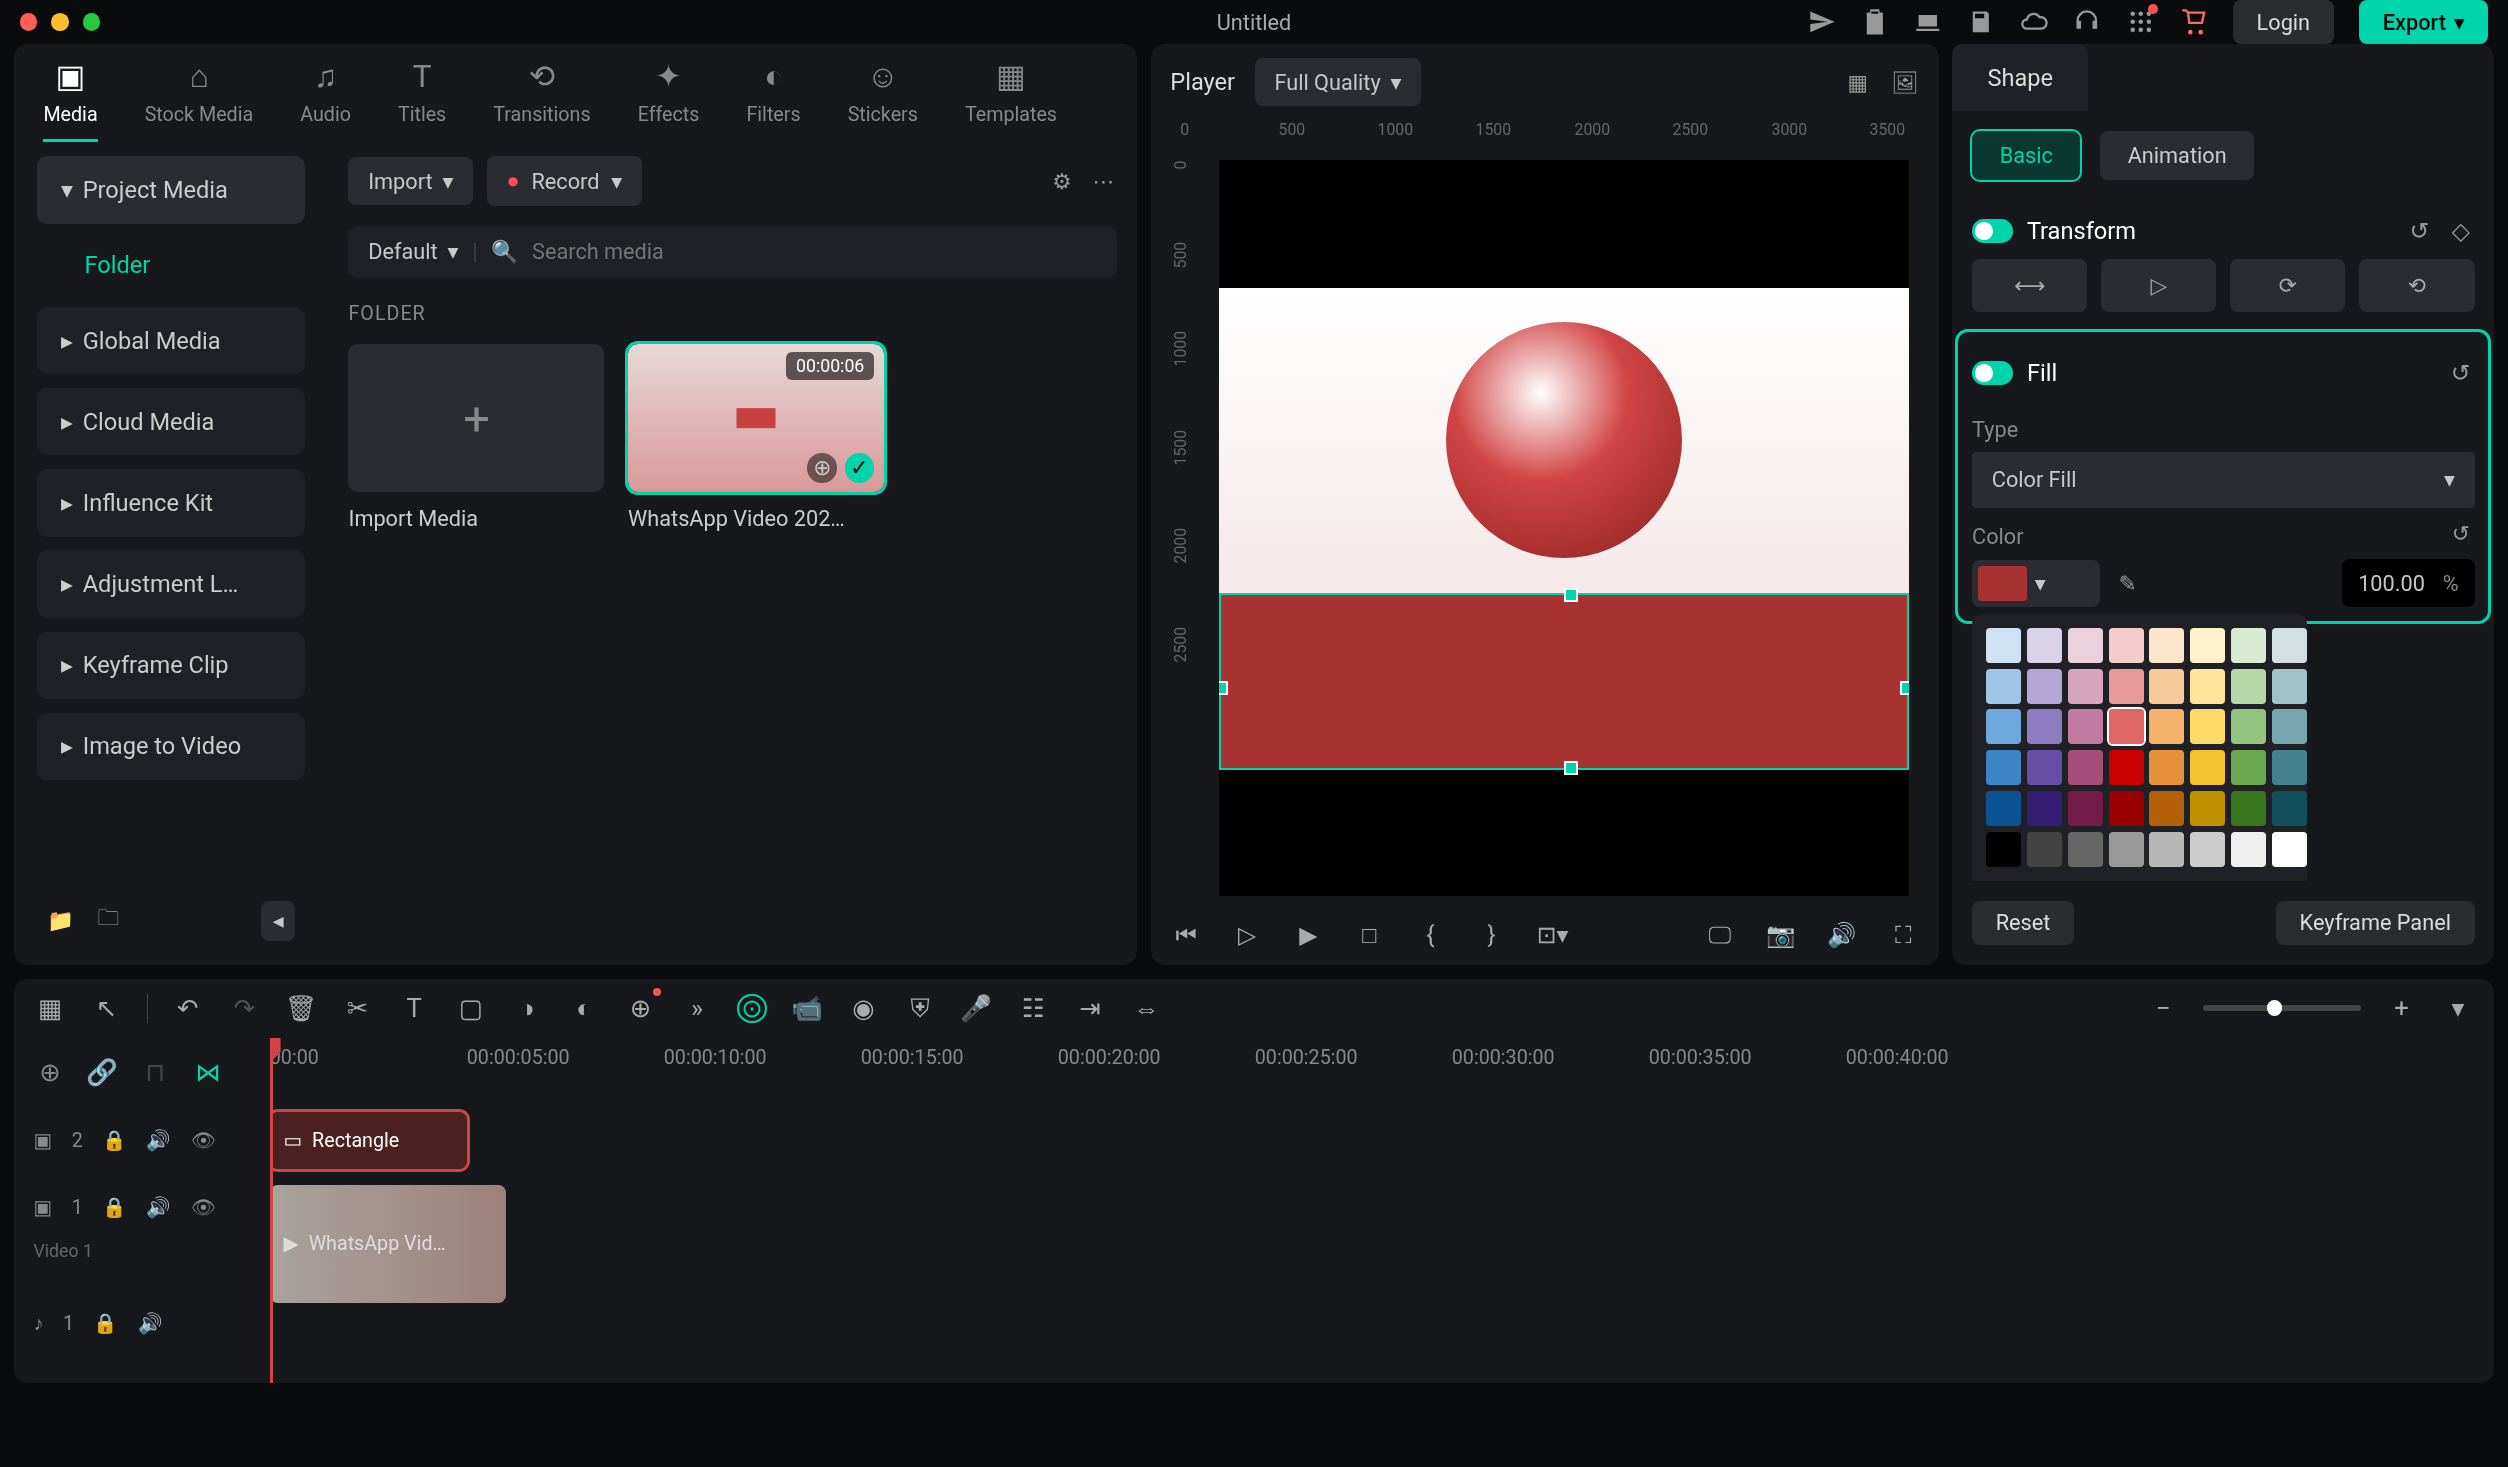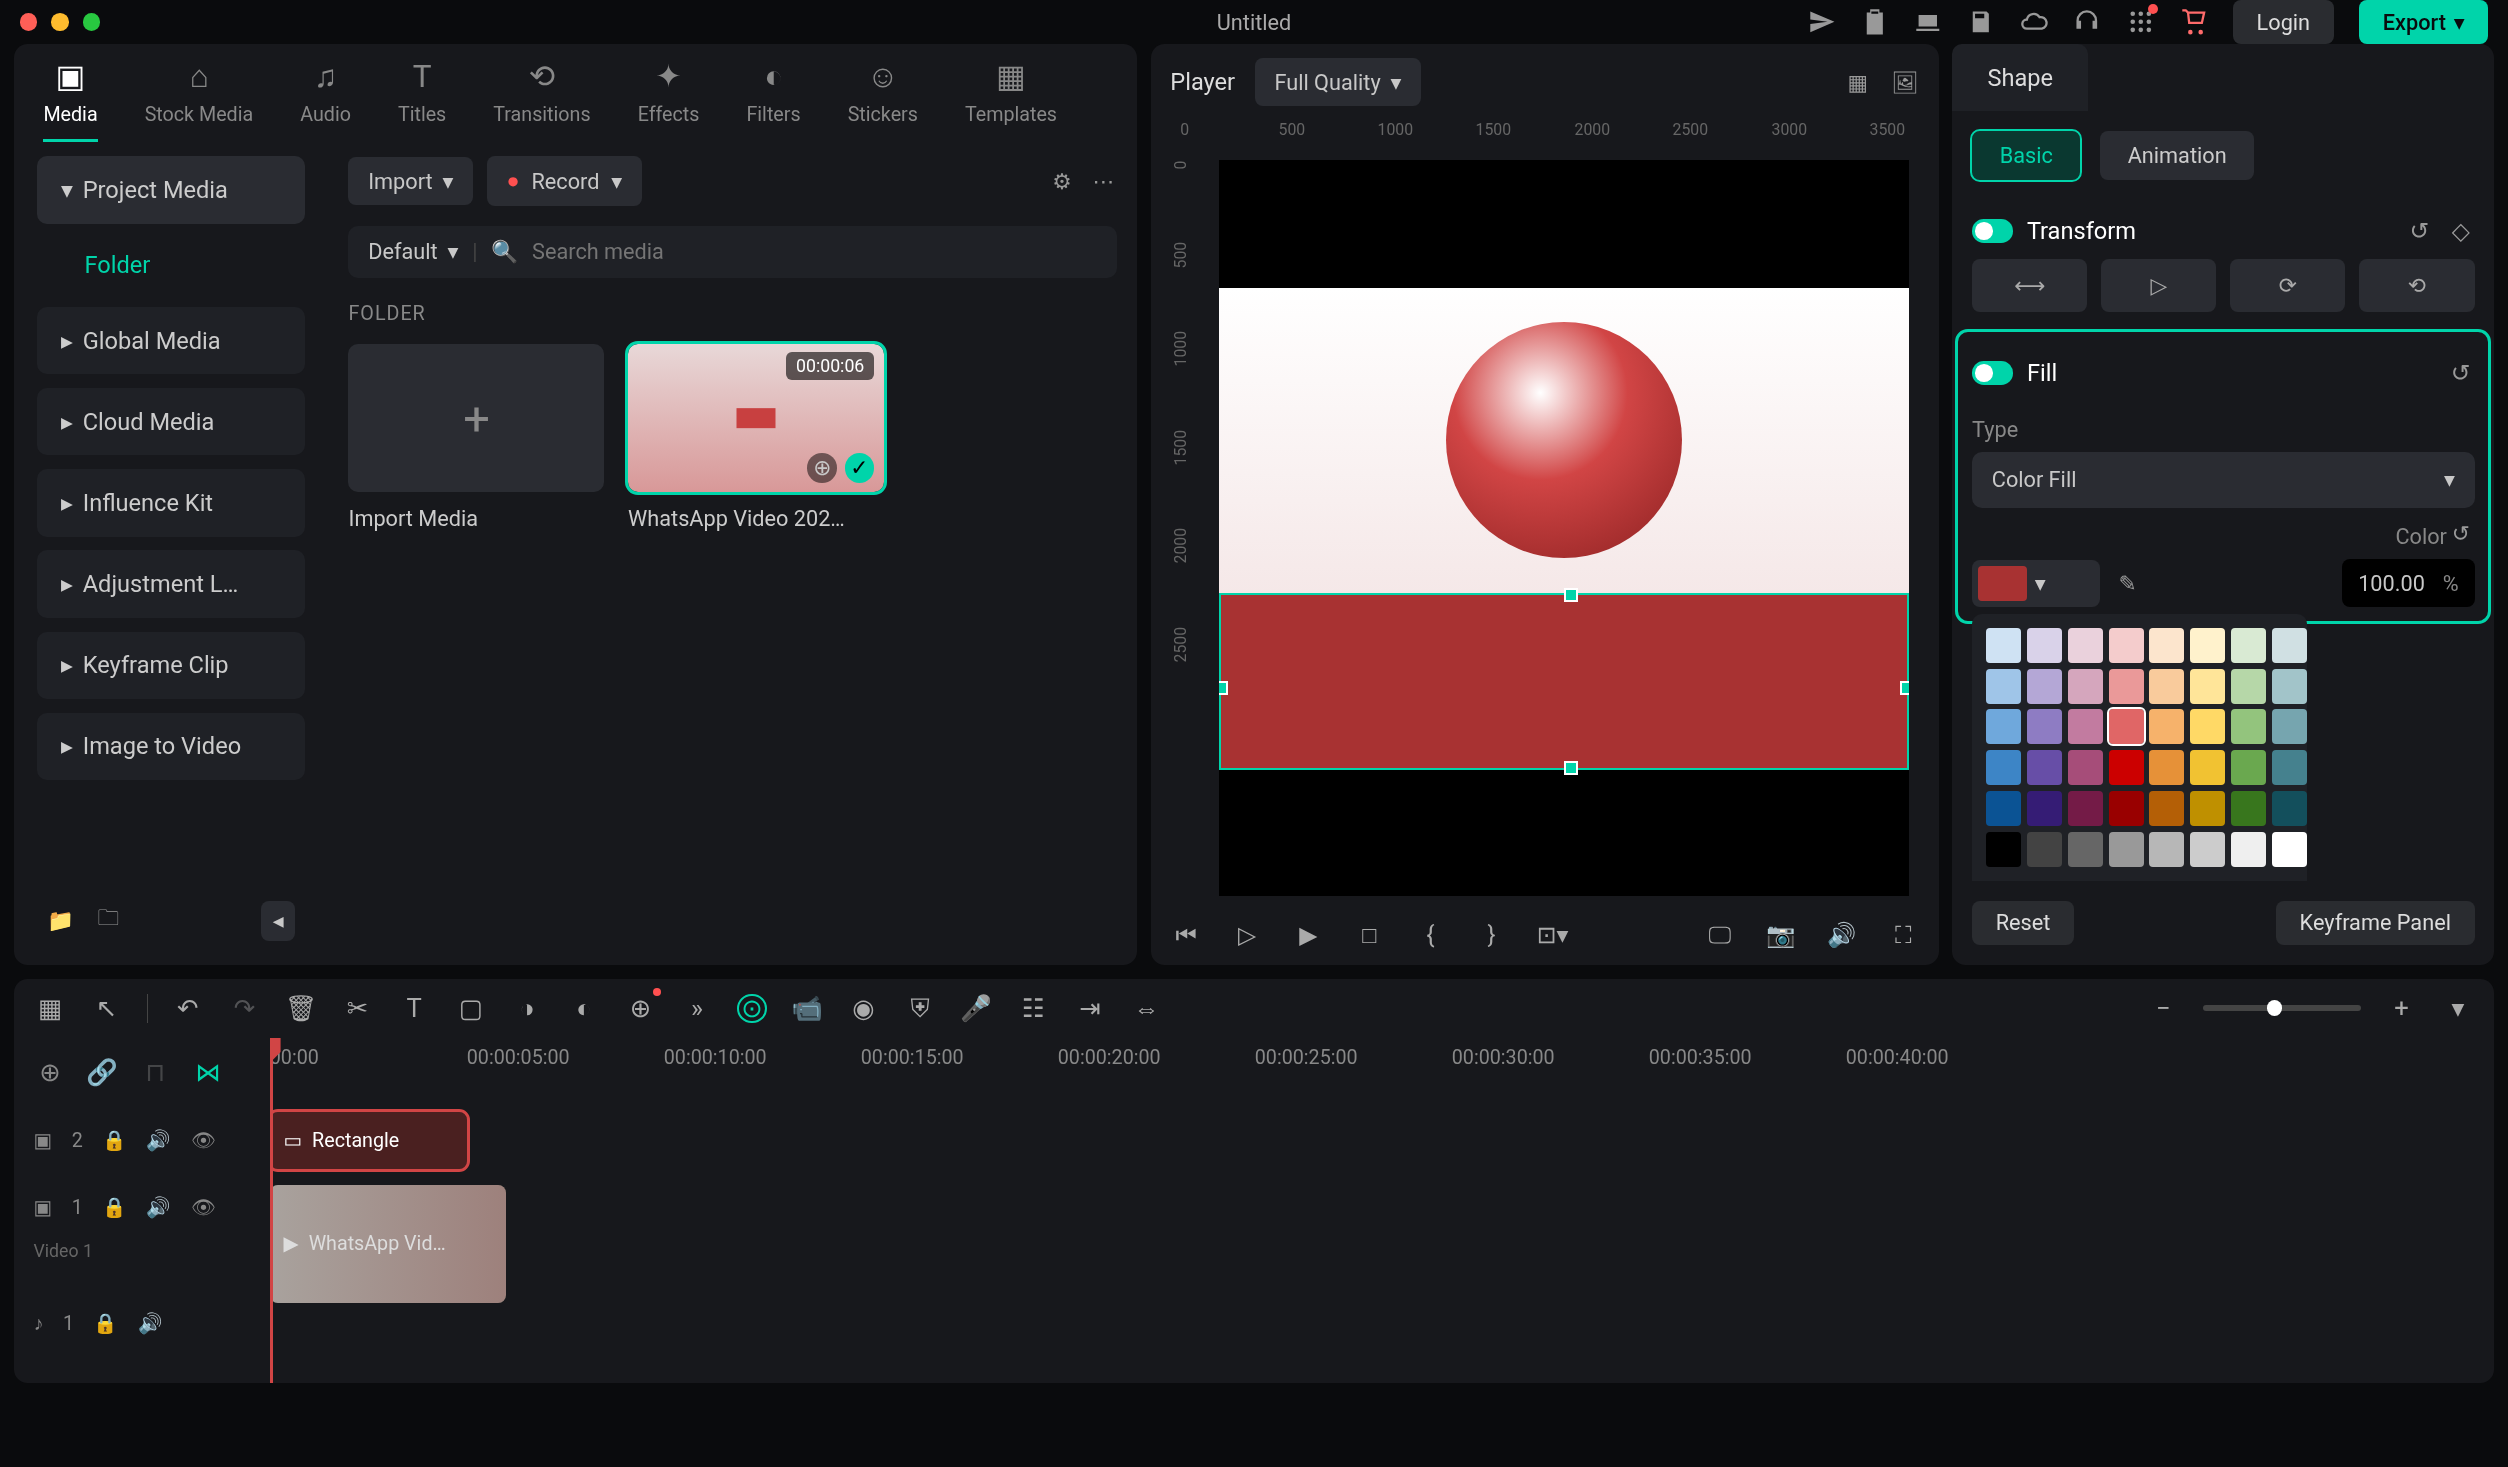--- a/index.html
+++ b/index.html
@@ -69,21 +69,21 @@
 .pill-row{display:flex;gap:19.7px;margin-bottom:23.6px}
 .pill{padding:11.8px 27.6px;border-radius:7.9px;font-size:21.7px;cursor:pointer;background:#2a2c32;color:#ccc}
 .pill.active{background:#0a3830;color:#00d4aa;outline:2px solid #00d4aa}
 .prop-head{display:flex;align-items:center;gap:13.8px;padding:13.8px 0;font-size:23.6px;color:#fff}
 .toggle{width:41px;height:23.6px;background:#00d4aa;border-radius:11.8px;position:relative;cursor:pointer}
 .toggle::after{content:"";position:absolute;left:3px;top:3px;width:17.7px;height:17.7px;background:#fff;border-radius:50%}
 .trans-btns{display:flex;gap:13.8px;margin-bottom:19.7px}
 .tbtn{flex:1;height:53px;background:#2a2c32;border-radius:7.9px;display:flex;align-items:center;justify-content:center;cursor:pointer;color:#aaa}
 .fill-section{outline:3px solid #00d4aa;border-radius:9.9px;padding:13.8px;margin:0 -13.8px}
 .prop-label{color:#888;font-size:21.7px;margin:15.8px 0 9.9px}
-.select{background:#2a2c32;padding:15.8px 19.7px;border-radius:10px;display:flex;justify-content:space-between;align-items:center;cursor:pointer;font-size:21.7px}
+.select{background:#2a2c32;padding:15.8px 19.7px;border-radius:4px;display:flex;justify-content:space-between;align-items:center;cursor:pointer;font-size:21.7px}
 .color-row{display:flex;gap:13.8px;align-items:center;position:relative}
 .color-sel{width:128px;height:47px;background:#2a2c32;border-radius:7.9px;display:flex;align-items:center;padding:5.9px;gap:7.9px;cursor:pointer}
 .color-sw{width:49px;height:35px;background:#a83232;border-radius:3.9px}
 .palette{position:absolute;top:55px;left:0;width:335px;background:#1f2126;border-radius:9.9px;padding:13.8px;z-index:10}
 .pal-grid{display:grid;grid-template-columns:repeat(8,1fr);gap:5.9px;margin-bottom:13.8px}
 .pal-c{width:35px;height:35px;border-radius:3.9px;cursor:pointer}
 .pal-c.sel{outline:2px solid #fff}
 .num-input{background:#000000;padding:11.8px 15.8px;border-radius:7.9px;display:flex;gap:18px;font-size:21.7px}
 .rfoot{display:flex;justify-content:space-between;padding:19.7px}
 .timeline{margin:13.8px;height:404px;display:flex;flex-direction:column}
@@ -386,21 +386,21 @@
           <div class="toggle"></div>
           <span>Fill</span>
           <div style="flex:1"></div>
           <div class="topicon">↺</div>
         </div>
         <div class="prop-label">Type</div>
         <div class="select">
             <span>Color Fill</span>
             <span>▾</span>
           </div>
-        <div style="display:flex;justify-content:flex-end;align-items:center">
+        <div style="display:flex;justify-content:space-between;align-items:center">
             <div class="prop-label">Color</div>
             <div class="topicon">↺</div>
           </div>
         <div class="color-row">
           <div class="color-sel">
               <div class="color-sw"></div>
               <span>▾</span>
             </div>
           <div class="topicon">✎</div>
           <div style="flex:1"></div>

